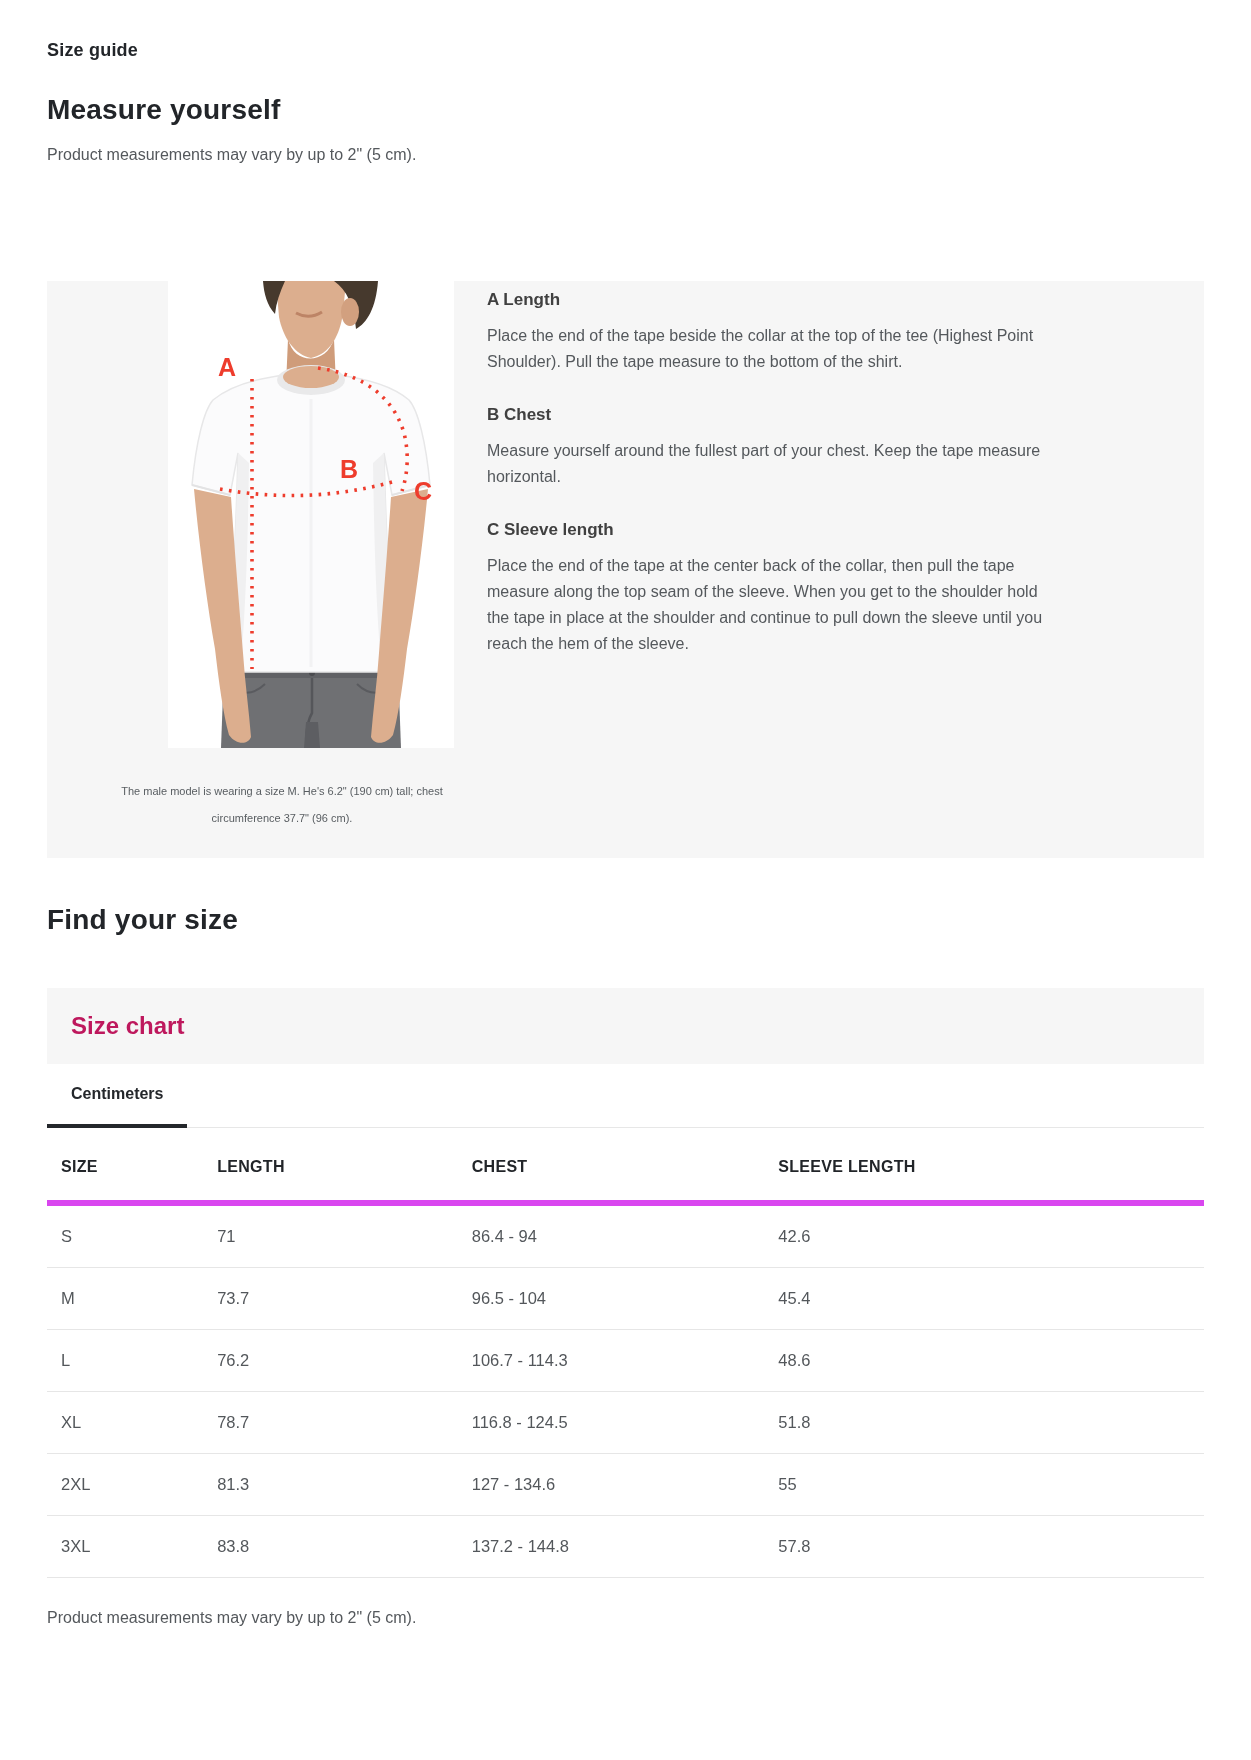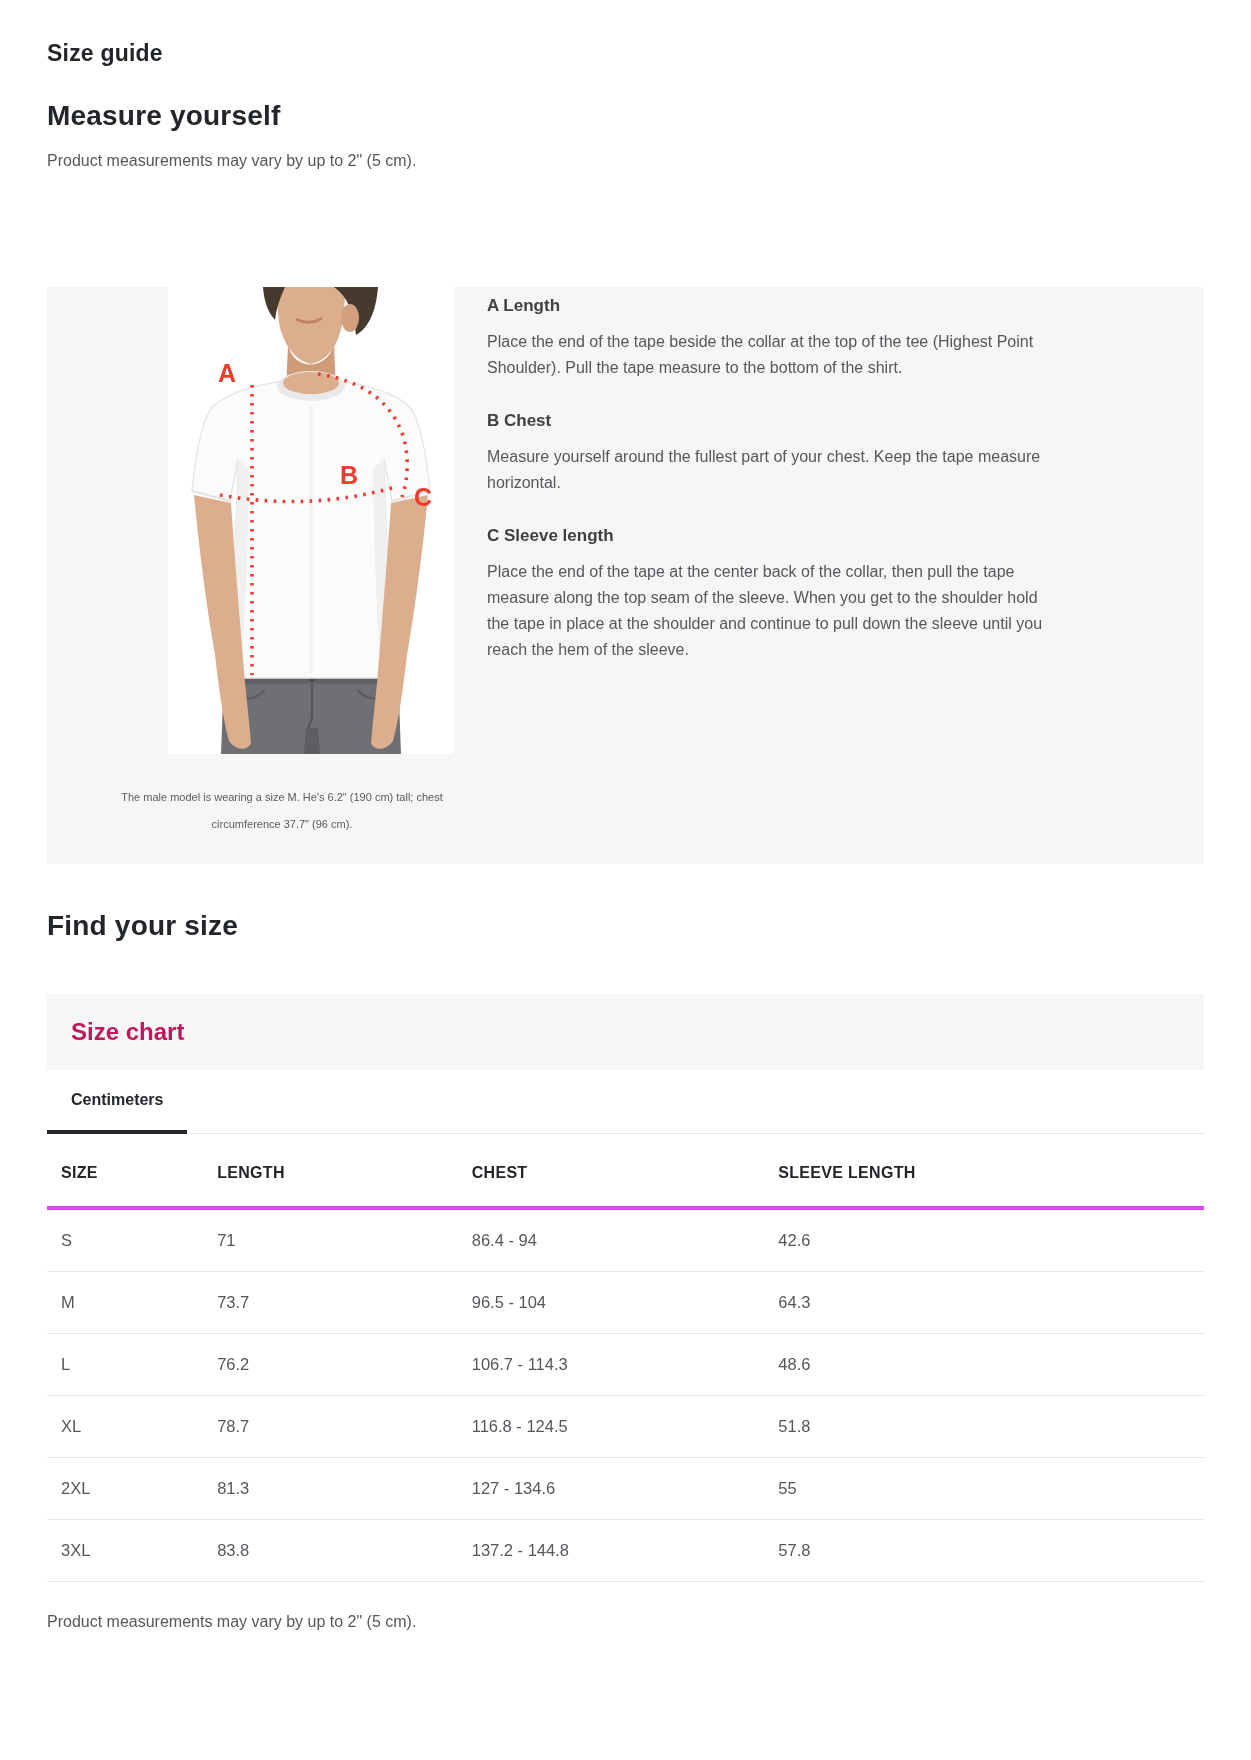--- a/index.html
+++ b/index.html
@@ -5,21 +5,21 @@
   * { box-sizing: border-box; margin: 0; padding: 0; }
   html, body { background: #ffffff; }
   body {
     width: 1251px;
     font-family: "Liberation Sans", "DejaVu Sans", sans-serif;
     color: #24272b;
     -webkit-font-smoothing: antialiased;
   }
   .page { width: 1251px; padding: 0 47px 55px 47px; }
 
-  .page-title { margin-top: 40px; font-size: 23px; font-weight: 700; letter-spacing: .2px; color: #222529; }
+  .page-title { margin-top: 40px; font-size: 18px; font-weight: 700; letter-spacing: .2px; color: #222529; }
   .h-large { font-size: 28px; font-weight: 700; letter-spacing: .2px; color: #222529; }
   .measure-heading { margin-top: 33px; }
   .intro p { font-size: 16px; color: #54585c; line-height: 26px; }
   .intro .p1 { margin-top: 33px; }
   .intro .p2 { margin-top: 16px; }
 
   .panel {
     margin-top: 113px;
     background: #f6f6f6;
     display: flex;
@@ -72,21 +72,21 @@
   }
 
   table.size-table { width: 100%; border-collapse: collapse; }
   .size-table th {
     text-align: left;
     font-size: 16px;
     font-weight: 700;
     color: #222529;
     letter-spacing: .3px;
     padding: 30px 0 24px 14px;
-    border-bottom: 4px solid #d946ef;
+    border-bottom: 6px solid #d946ef;
   }
   .size-table td {
     font-size: 16.5px;
     color: #53575b;
     padding: 21px 0 21px 14px;
     border-bottom: 1px solid #e6e6e6;
   }
 
   .footnote { margin-top: 31px; font-size: 16px; color: #54585c; }
 </style>
@@ -219,21 +219,21 @@
       <tr style="">
           <td>S</td>
           <td>71</td>
           <td>86.4 - 94</td>
           <td>42.6</td>
         </tr>
           <tr style="">
           <td>M</td>
           <td>73.7</td>
           <td>96.5 - 104</td>
-          <td>64.3</td>
+          <td>45.4</td>
         </tr>
           <tr style="">
           <td>L</td>
           <td>76.2</td>
           <td>106.7 - 114.3</td>
           <td>48.6</td>
         </tr>
           <tr style="">
           <td>XL</td>
           <td>78.7</td>

